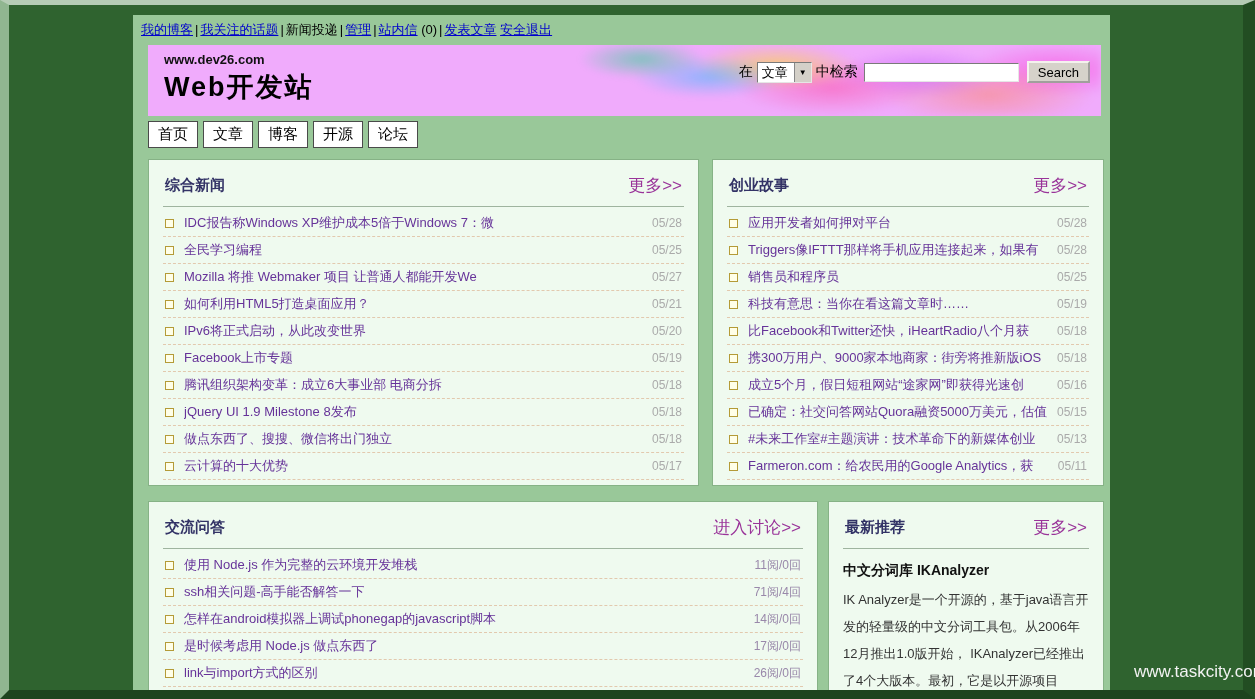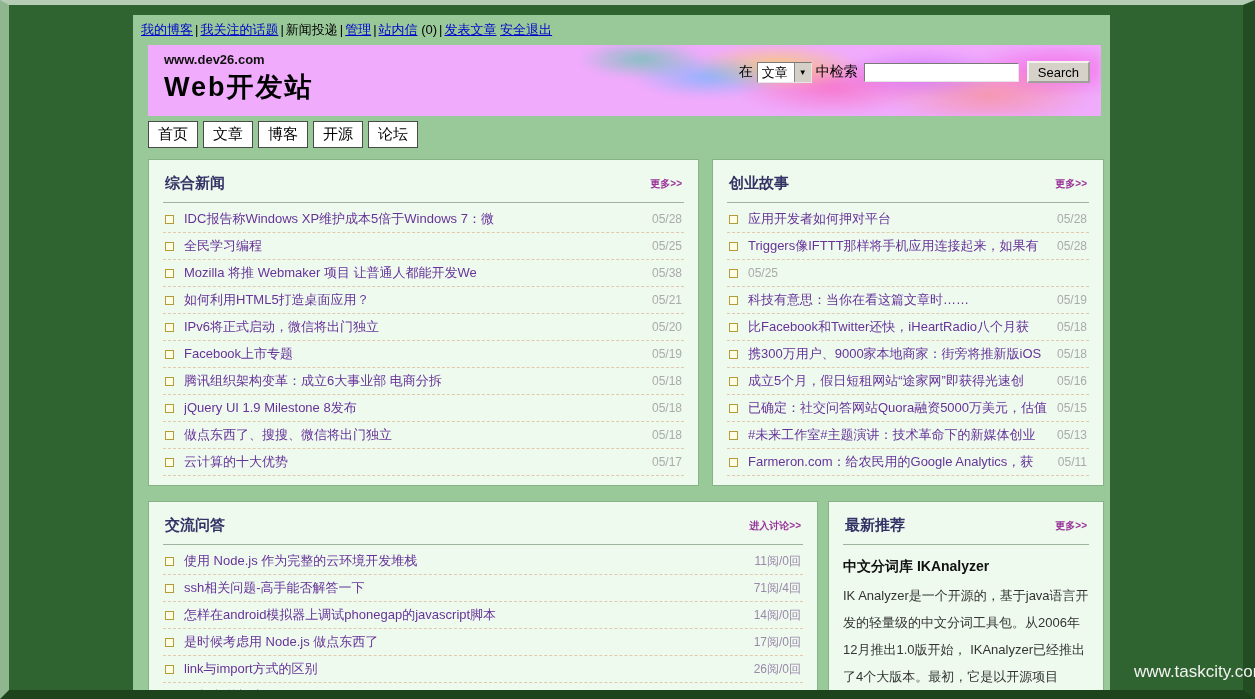--- a/index.html
+++ b/index.html
@@ -55,21 +55,21 @@
   
   .row{display:flex;margin:10px 6px 0 15px;}
   .row1 .panel-left{width:551px;margin-right:13px;height:327px;}
   .row1 .panel-right{flex:1;height:327px;}
   .row2{margin-top:15px;}
   .row2 .panel-left{width:670px;margin-right:10px;height:240px;}
   .row2 .panel-right{flex:1;height:240px;}
   .panel{background:#EFFAEF;border:1px solid #86B286;box-sizing:border-box;padding:10px 14px 0 14px;overflow:hidden;}
   .panel-head{display:flex;justify-content:space-between;align-items:center;padding:4px 2px 9px 2px;border-bottom:1px solid #9FB49F;}
   .panel-title{font-size:15px;font-weight:bold;color:#333366;}
-  .panel-more{font-size:10px;font-weight:bold;color:#993399;text-decoration:none;cursor:pointer;}
+  .panel-more{font-size:17px;font-weight:normal;color:#993399;text-decoration:none;cursor:pointer;}
   ul.list{list-style:none;margin:3px 0 0 0;padding:0;}
   .item{display:flex;align-items:center;height:26px;border-bottom:1px dashed #E2C9AE;font-size:13px;}
   .bullet{flex:none;width:7px;height:7px;border:1px solid #B49B37;background:#FFFFE8;margin:0 10px 0 2px;}
   .item-link{flex:1;color:#663399;text-decoration:none;white-space:nowrap;overflow:hidden;cursor:pointer;}
   .date{flex:none;color:#AAAAAA;font-size:12px;padding-right:2px;}
   .meta{flex:none;color:#9988AA;font-size:12px;padding-right:2px;}
   
   .rec-title{font-size:14px;font-weight:bold;color:#111;margin-top:13px;}
   .rec-body{font-size:13px;color:#333;line-height:27px;margin-top:6px;text-align:left;}
   
@@ -122,30 +122,30 @@
             <span class="date">05/28</span>
           </li>
         <li class="item">
             <span class="bullet"></span>
             <a class="item-link">全民学习编程</a>
             <span class="date">05/25</span>
           </li>
         <li class="item">
             <span class="bullet"></span>
             <a class="item-link">Mozilla 将推 Webmaker 项目 让普通人都能开发We</a>
-            <span class="date">05/38</span>
+            <span class="date">05/27</span>
           </li>
         <li class="item">
             <span class="bullet"></span>
             <a class="item-link">如何利用HTML5打造桌面应用？</a>
             <span class="date">05/21</span>
           </li>
         <li class="item">
             <span class="bullet"></span>
-            <a class="item-link">IPv6将正式启动，微信将出门独立</a>
+            <a class="item-link">IPv6将正式启动，从此改变世界</a>
             <span class="date">05/20</span>
           </li>
         <li class="item">
             <span class="bullet"></span>
             <a class="item-link">Facebook上市专题</a>
             <span class="date">05/19</span>
           </li>
         <li class="item">
             <span class="bullet"></span>
             <a class="item-link">腾讯组织架构变革：成立6大事业部 电商分拆</a>
@@ -180,20 +180,21 @@
             <a class="item-link">应用开发者如何押对平台</a>
             <span class="date">05/28</span>
           </li>
         <li class="item">
             <span class="bullet"></span>
             <a class="item-link">Triggers像IFTTT那样将手机应用连接起来，如果有</a>
             <span class="date">05/28</span>
           </li>
         <li class="item">
             <span class="bullet"></span>
+            <a class="item-link">销售员和程序员</a>
             <span class="date">05/25</span>
           </li>
         <li class="item">
             <span class="bullet"></span>
             <a class="item-link">科技有意思：当你在看这篇文章时……</a>
             <span class="date">05/19</span>
           </li>
         <li class="item">
             <span class="bullet"></span>
             <a class="item-link">比Facebook和Twitter还快，iHeartRadio八个月获</a>

